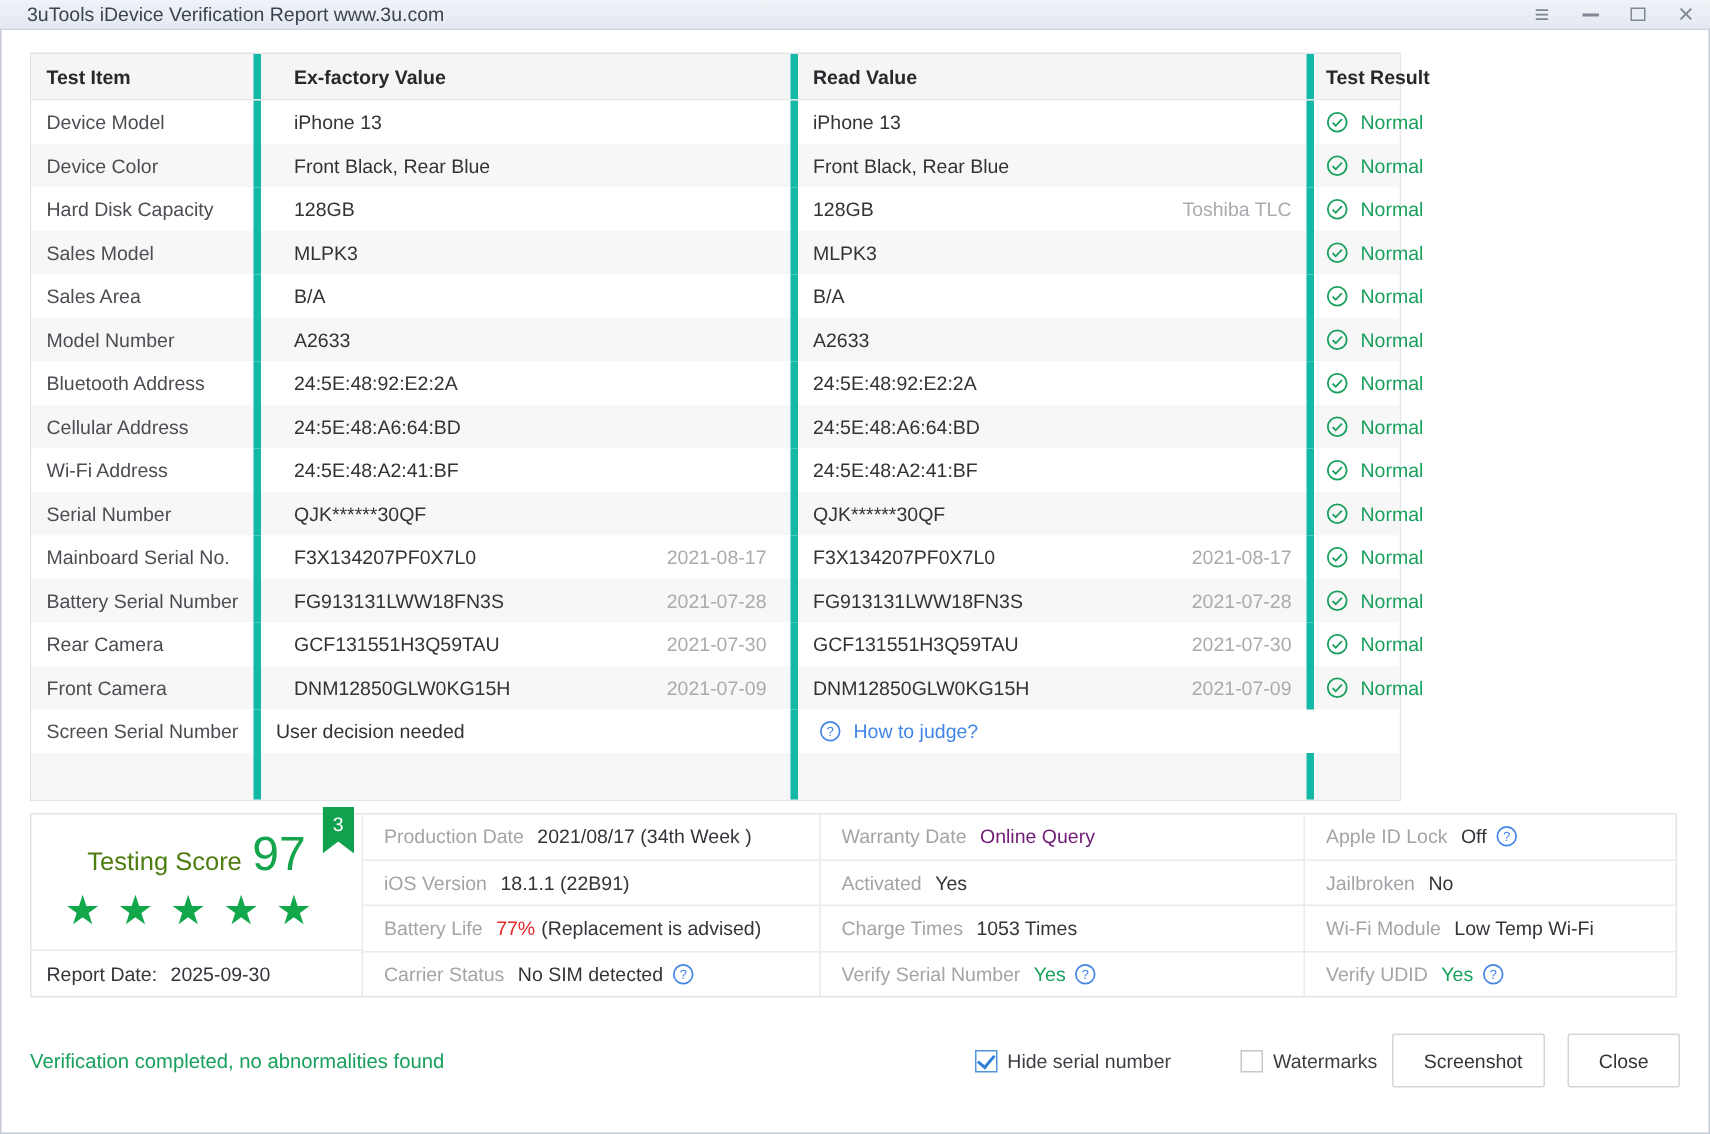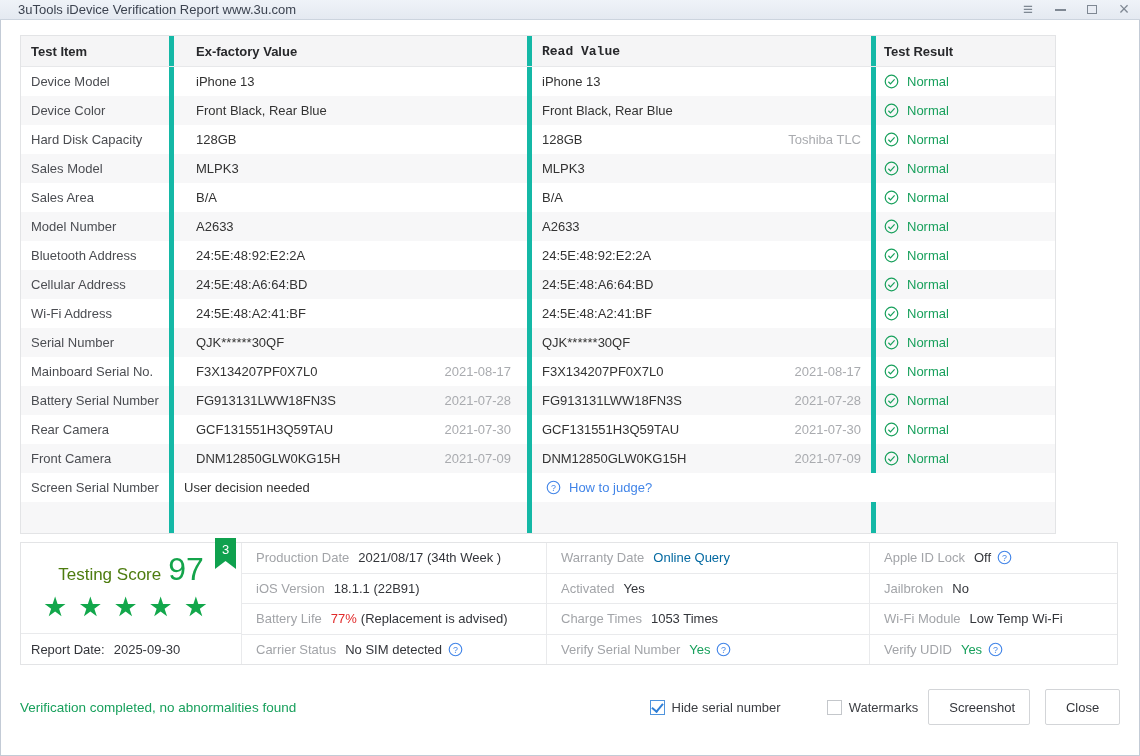--- a/index.html
+++ b/index.html
@@ -19,28 +19,28 @@
   .wc { width:32px; height:100%; display:flex; align-items:center; justify-content:center;
     color:#7f8893; font-size:16px; cursor:pointer; }
   .wc.menu { font-size:17px; }
   .min-bar { width:11px; height:2px; background:#7f8893; display:block; }
   .restore-shape { position:relative; width:10px; height:9px; border:1px solid #7f8893; background:#e9edf4; display:block; }
   .restore-shape::before { content:""; position:absolute; top:-4px; left:2px; width:10px; height:9px;
     border:1px solid #7f8893; z-index:-1; }
   .wc.close { font-size:18px; }
 
   
-  .report-table { width:1036px; margin:15px 21px 0 20px; border:1px solid #e3e4e6; }
+  .report-table { width:914px; margin:15px 21px 0 20px; border:1px solid #e3e4e6; }
   .t-row, .t-header-row { display:grid; grid-template-columns:148px 358px 344px 248px; }
   .t-header-row { height:31px; background:#f5f5f6; border-bottom:1px solid #e7e8ea; }
   .th { display:flex; align-items:center; font-weight:bold; font-size:13px; color:#27282b; }
   .th + .th, .td + .td { border-left:5px solid #14b8a6; }
   .th:nth-child(1){ padding-left:10px; }
   .th:nth-child(2){ padding-left:22px; }
-  .th:nth-child(3){ padding-left:10px;font-family:Liberation Mono, monospace; }
+  .th:nth-child(3){ padding-left:10px; }
   .th:nth-child(4){ padding-left:8px; }
   .t-row { height:29px; background:#fff; }
   .t-row.alt { background:#f7f7f8; }
   .t-row.filler { height:31px; }
   .td { display:flex; align-items:center; overflow:hidden; }
   .td.c-item { padding-left:10px; color:#4b4d52; }
   .td.c-factory { padding:0 16px 0 22px; justify-content:space-between; }
   .td.c-read { padding:0 10px 0 10px; justify-content:space-between; }
   .td.c-result { padding-left:8px; }
   .note { color:#a9abaf; }
@@ -63,21 +63,21 @@
   .report-date { height:31px; border-top:1px solid #e9eaec; display:flex; align-items:center; padding-left:10px; color:#33353a; }
   .report-date .rd-val { margin-left:9px; }
   .info-col { display:flex; flex-direction:column; border-left:1px solid #e9eaec; }
   .info-col.col1 { width:305px; } .info-col.col2 { width:323px; } .info-col.col3 { flex:1; }
   .info-cell { flex:1; display:flex; align-items:center; padding-left:14px; }
   .info-cell + .info-cell { border-top:1px solid #e9eaec; }
   .info-label { color:#a2a4a8; }
   .info-value { color:#33353a; margin-left:9px; }
   .info-value.green { color:#18a05c; }
   .info-value.red { color:#e12a2a; }
-  .info-value.link { color:#0369a1; cursor:pointer;text-align:center; }
+  .info-value.link { color:#701a75; cursor:pointer;text-align:center; }
   .info-suffix { color:#33353a; margin-left:4px; }
   .hicon { margin-left:6px; display:inline-flex; cursor:pointer; }
 
   
   .footer { margin:24px 20px 0 20px; display:flex; align-items:center; }
   .status { color:#18a05c; font-size:13.5px; }
   .controls { margin-left:auto; display:flex; align-items:center; }
   .cb-group { display:flex; align-items:center; cursor:pointer; }
   .cb-group.second { margin-left:46px; }
   .cb { width:15px; height:15px; border:1px solid #c4c7cb; background:#fff; margin-right:7px; position:relative; }

